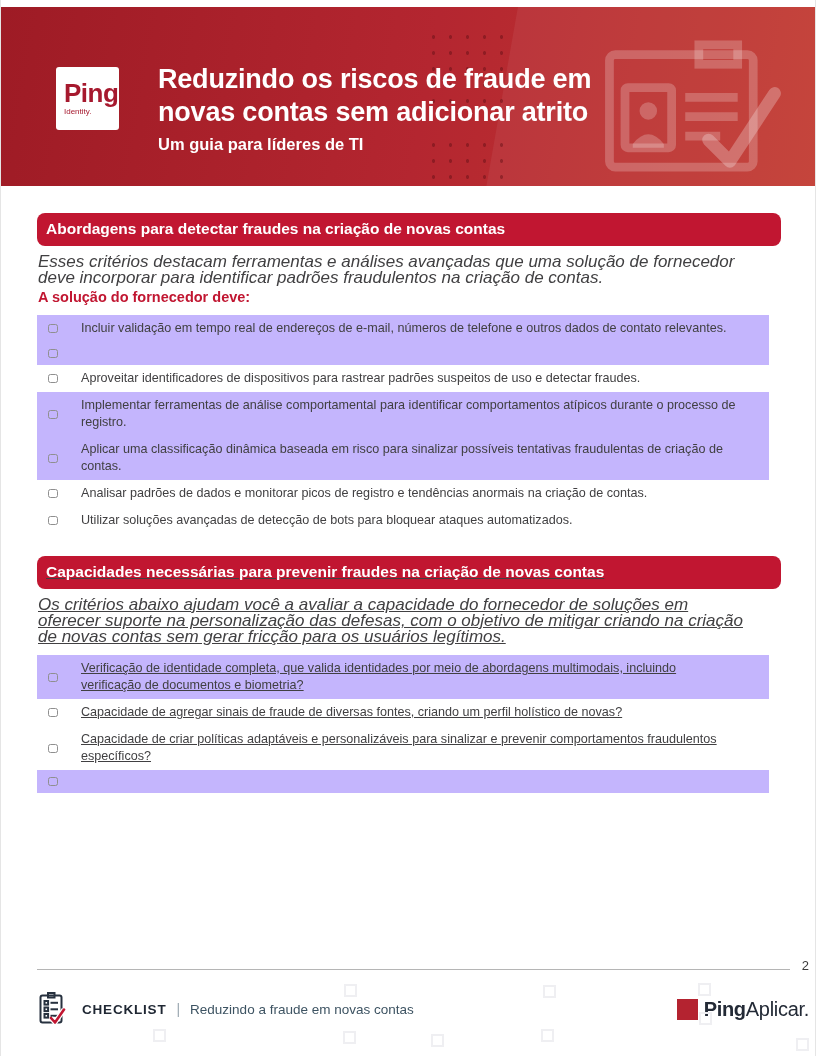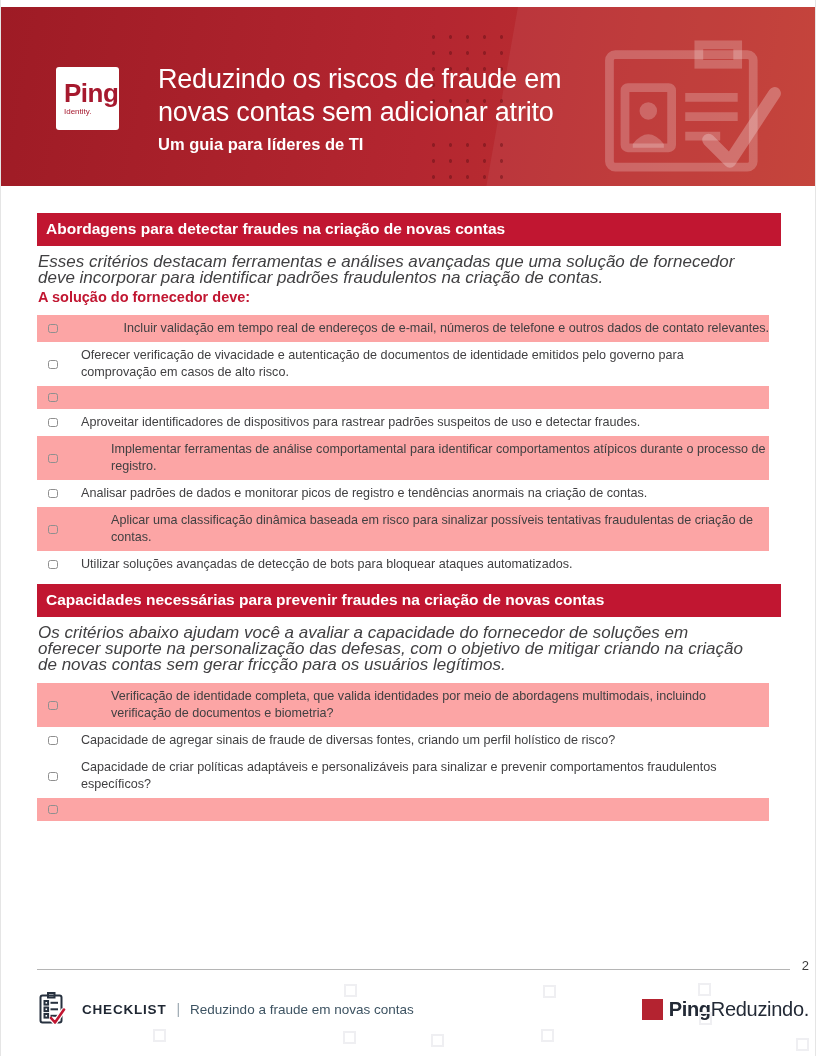--- a/index.html
+++ b/index.html
@@ -22,34 +22,34 @@
   .dots-b { top:130px; height:44px; }
   .band-icon { position:absolute; right:22px; top:32px; }
 
   .logo-box { position:absolute; left:55px; top:60px; width:63px; height:63px;
     background:#ffffff; border-radius:3px; display:flex; flex-direction:column;
     justify-content:center; padding-left:8px; }
   .logo-ping { font-size:26px; font-weight:bold; color:#a6192e; line-height:0.95; letter-spacing:-0.5px; }
   .logo-identity { font-size:8px; color:#a6192e; margin-top:1px; }
 
   .titles { position:absolute; left:157px; top:56px; }
-  .title-line { font-size:27px; font-weight:normal; color:#ffffff; line-height:33px; letter-spacing:-0.2px; }
+  .title-line { font-size:27px; font-weight:bold; color:#ffffff; line-height:33px; letter-spacing:-0.2px; }
   .subtitle { font-size:16.5px; font-weight:bold; color:#ffffff; margin-top:6px; }
 
   
   #content { padding:27px 35px 0 36px; width:781px; }
-  .section + .section { margin-top:6px; }
+  .section + .section { margin-top:22px;text-decoration:underline; }
   .sec-bar { background:#c11631; color:#ffffff; font-weight:bold; font-size:15.5px;
-    padding:7px 8px 8px 9px; width:744px; }
+    padding:7px 8px 8px 9px; width:744px;border-radius:8px; }
   .sec-intro { font-style:italic; font-size:17px; line-height:16px; color:#414042;
     margin:8px 0 0 1px; max-width:708px; }
   .sec-lead { color:#c11631; font-weight:bold; font-size:14.5px; margin:3px 0 0 1px; }
   .rows { margin-top:10px; width:744px; }
   .row { display:flex; align-items:center; padding:5px 0; min-height:23px; margin-right:12px; }
-  .row.shaded { background:#fca5a5;justify-content:space-between; }
+  .row.shaded { background:#c4b5fd; }
   .checkbox { width:10px; height:9px; border:1.5px solid #8f8f8f; border-radius:2.5px;
     margin-left:11px; flex:none; background:transparent; cursor:pointer; }
   .row-text { font-size:12.6px; line-height:17px; color:#414042; margin-left:23px; max-width:658px; }
 
   
   .footer { position:absolute; top:962px; left:36px; right:6px; }
   .pageline { display:flex; align-items:center; }
   .rule { flex:1; height:1.5px; background:#b5b5b5; margin-right:12px; }
   .pagenum { font-size:13px; color:#3c3c3c; transform:translateY(-4px); }
   .brandrow { display:flex; align-items:center; margin-top:15px; }
@@ -103,68 +103,64 @@
   <section class="section">
     <div class="sec-bar">Abordagens para detectar fraudes na criação de novas contas</div>
     <p class="sec-intro">Esses critérios destacam ferramentas e análises avançadas que uma solução de fornecedor deve incorporar para identificar padrões fraudulentos na criação de contas.</p>
     <p class="sec-lead">A solução do fornecedor deve:</p>
     <div class="rows">
   <div class="row shaded">
     <span class="checkbox"></span>
     <span class="row-text">Incluir validação em tempo real de endereços de e-mail, números de telefone e outros dados de contato relevantes.</span>
   </div>
 
-  <div class="row plain">
-    <span class="checkbox"></span>
-    <span class="row-text">Oferecer verificação de vivacidade e autenticação de documentos de identidade emitidos pelo governo para comprovação em casos de alto risco.</span>
-  </div>
 
   <div class="row shaded">
     <span class="checkbox"></span>
   </div>
 
   <div class="row plain">
     <span class="checkbox"></span>
     <span class="row-text">Aproveitar identificadores de dispositivos para rastrear padrões suspeitos de uso e detectar fraudes.</span>
   </div>
 
   <div class="row shaded">
     <span class="checkbox"></span>
     <span class="row-text">Implementar ferramentas de análise comportamental para identificar comportamentos atípicos durante o processo de registro.</span>
   </div>
 
+  <div class="row shaded">
+    <span class="checkbox"></span>
+    <span class="row-text">Aplicar uma classificação dinâmica baseada em risco para sinalizar possíveis tentativas fraudulentas de criação de contas.</span>
+  </div>
+
   <div class="row plain">
     <span class="checkbox"></span>
     <span class="row-text">Analisar padrões de dados e monitorar picos de registro e tendências anormais na criação de contas.</span>
-  </div>
-
-  <div class="row shaded">
-    <span class="checkbox"></span>
-    <span class="row-text">Aplicar uma classificação dinâmica baseada em risco para sinalizar possíveis tentativas fraudulentas de criação de contas.</span>
   </div>
 
   <div class="row plain">
     <span class="checkbox"></span>
     <span class="row-text">Utilizar soluções avançadas de detecção de bots para bloquear ataques automatizados.</span>
   </div>
 </div>
   </section>
 
   <section class="section">
     <div class="sec-bar">Capacidades necessárias para prevenir fraudes na criação de novas contas</div>
     <p class="sec-intro">Os critérios abaixo ajudam você a avaliar a capacidade do fornecedor de soluções em oferecer suporte na personalização das defesas, com o objetivo de mitigar criando na criação de novas contas sem gerar fricção para os usuários legítimos.</p>
     <div class="rows">
   <div class="row shaded">
     <span class="checkbox"></span>
     <span class="row-text">Verificação de identidade completa, que valida identidades por meio de abordagens multimodais, incluindo verificação de documentos e biometria?</span>
   </div>
 
   <div class="row plain">
     <span class="checkbox"></span>
-    <span class="row-text">Capacidade de agregar sinais de fraude de diversas fontes, criando um perfil holístico de risco?</span>
+    <span class="row-text">Capacidade de agregar sinais de fraude de diversas fontes, criando um perfil holístico de novas?</span>
   </div>
 
 
   <div class="row plain">
     <span class="checkbox"></span>
     <span class="row-text">Capacidade de criar políticas adaptáveis e personalizáveis para sinalizar e prevenir comportamentos fraudulentos específicos?</span>
   </div>
 
   <div class="row shaded">
     <span class="checkbox"></span>
@@ -191,21 +187,21 @@
         <line x1="13.5" y1="23.8" x2="21" y2="23.8"></line>
       </g>
       <polyline points="14,26 18,30.5 27,17.5" fill="none" stroke="#ffffff" stroke-width="5"></polyline>
       <polyline points="14,26 18,30.5 27,17.5" fill="none" stroke="#c11631" stroke-width="2.6" stroke-linecap="round" stroke-linejoin="round"></polyline>
     </svg>
     <span class="doc-label">CHECKLIST</span>
     <span class="doc-sep">|</span>
     <span class="doc-title">Reduzindo a fraude em novas contas</span>
     <span class="brand">
       <span class="brand-mark"></span>
-      <span class="brand-text"><span class="b">Ping</span><span>Reduzindo</span><span>.</span></span>
+      <span class="brand-text"><span class="b">Ping</span><span>Aplicar</span><span>.</span></span>
     </span>
   </div>
 </div>
 
 <div class="decor-sq" style="left:343px;top:984px;"></div>
 <div class="decor-sq" style="left:542px;top:985px;"></div>
 <div class="decor-sq" style="left:697px;top:983px;"></div>
 <div class="decor-sq" style="left:152px;top:1029px;"></div>
 <div class="decor-sq" style="left:342px;top:1031px;"></div>
 <div class="decor-sq" style="left:430px;top:1034px;"></div>

